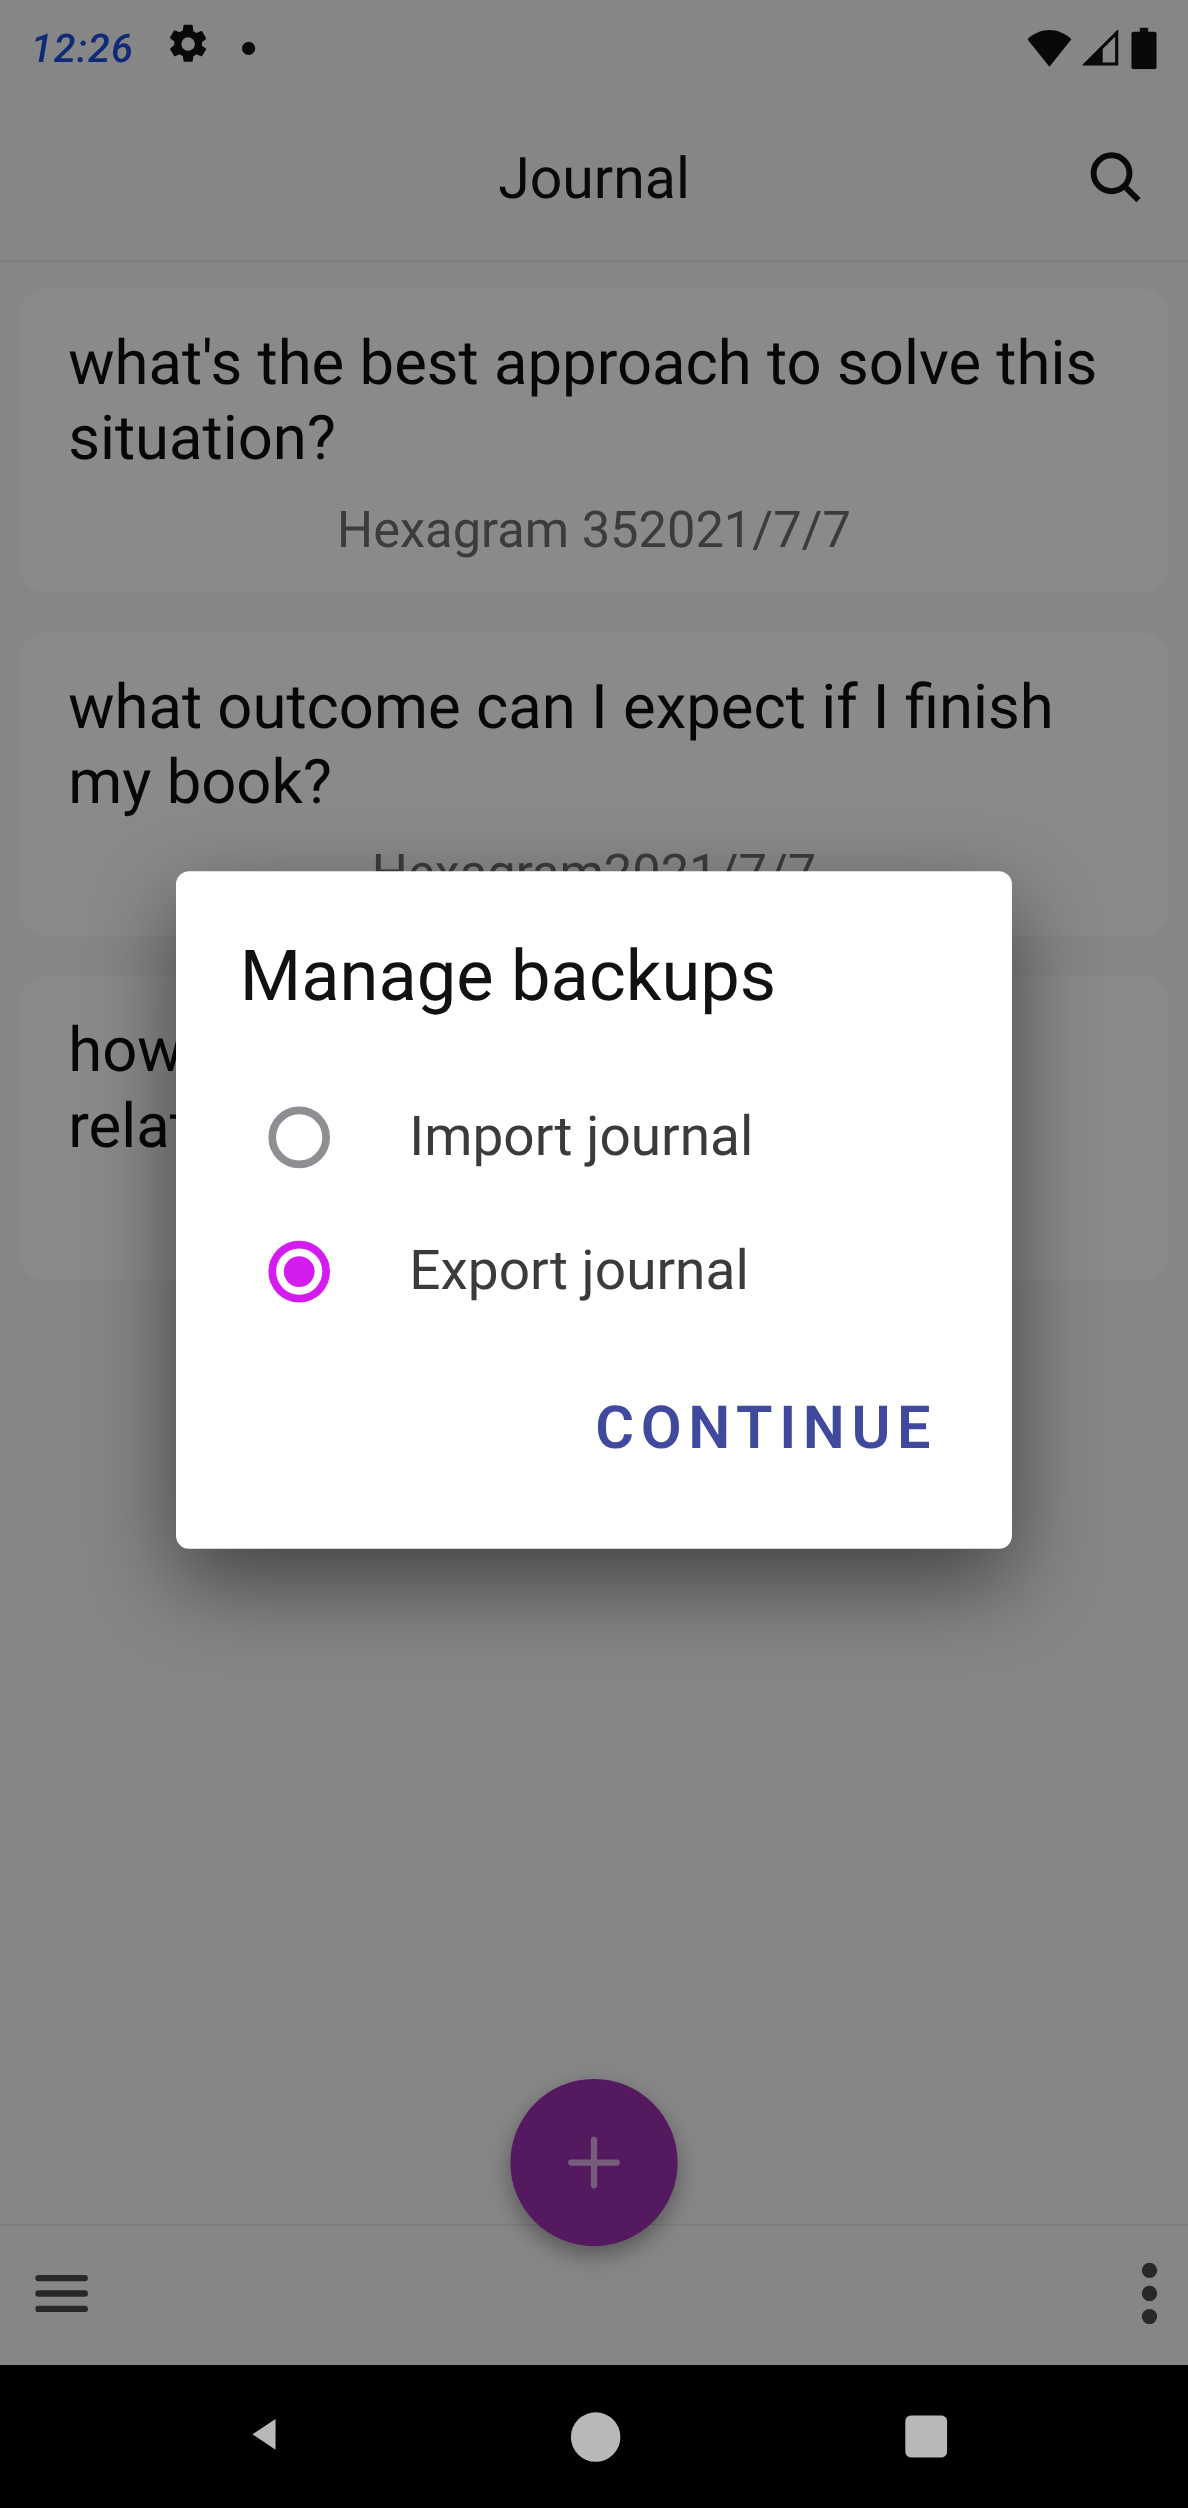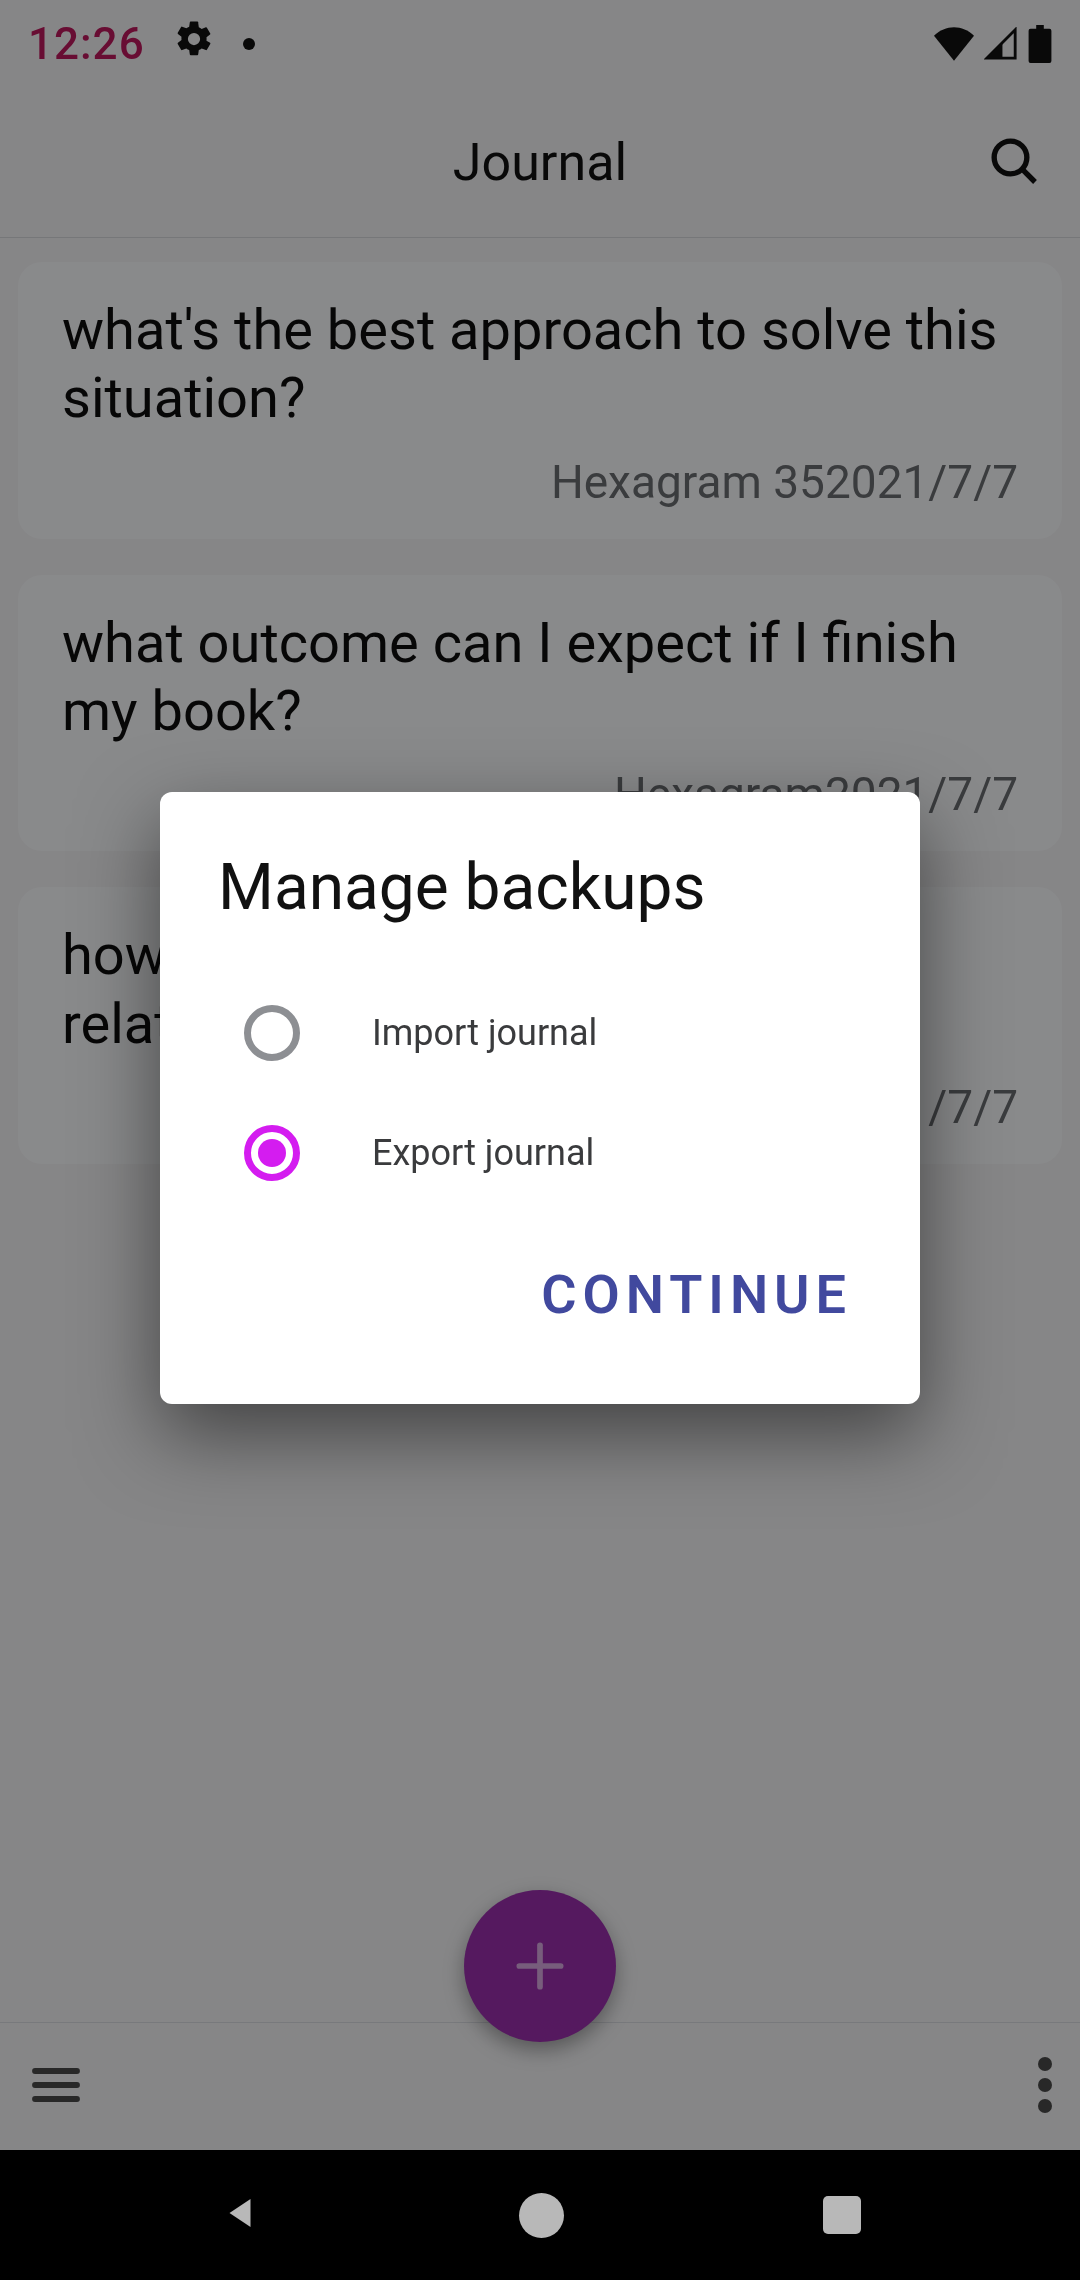--- a/index.html
+++ b/index.html
@@ -27,24 +27,25 @@
     background: #f4f4f6;
     display: flex;
     flex-direction: column;
   }
   .status-bar {
     height: 88px;
     display: flex;
     align-items: center;
     justify-content: space-between;
     padding: 0 28px;
-    font-size: 44px;
+    font-size: 36px;
     font-weight: 500;
-    color: #be185d;
+    color: #1d4ed8;
     letter-spacing: 1px;
+    font-style: italic;
   }
   .status-left {
     display: flex;
     align-items: center;
     gap: 28px;
   }
   .status-right {
     display: flex;
     align-items: center;
     gap: 10px;
@@ -86,21 +87,21 @@
     margin-bottom: 36px;
   }
   .card-title {
     font-size: 56px;
     line-height: 1.22;
     color: #0e0e0e;
     margin-bottom: 22px;
   }
   .card-row {
     display: flex;
-    justify-content: flex-end;
+    justify-content: center;
     font-size: 46px;
     color: #6b6d71;
   }
   .fab {
     position: absolute;
     left: 50%;
     transform: translateX(-50%);
     bottom: 238px;
     width: 152px;
     height: 152px;
@@ -143,21 +144,21 @@
   .dialog-title {
     font-size: 64px;
     color: #111;
     margin-bottom: 80px;
   }
   .radio-option {
     display: flex;
     align-items: center;
     gap: 72px;
     margin-bottom: 64px;
-    font-size: 36px;
+    font-size: 50px;
     color: #3a3b3d;
   }
   .radio-option:last-of-type {
     margin-bottom: 60px;
   }
   .radio-outer {
     width: 56px;
     height: 56px;
     border-radius: 50%;
     display: flex;

